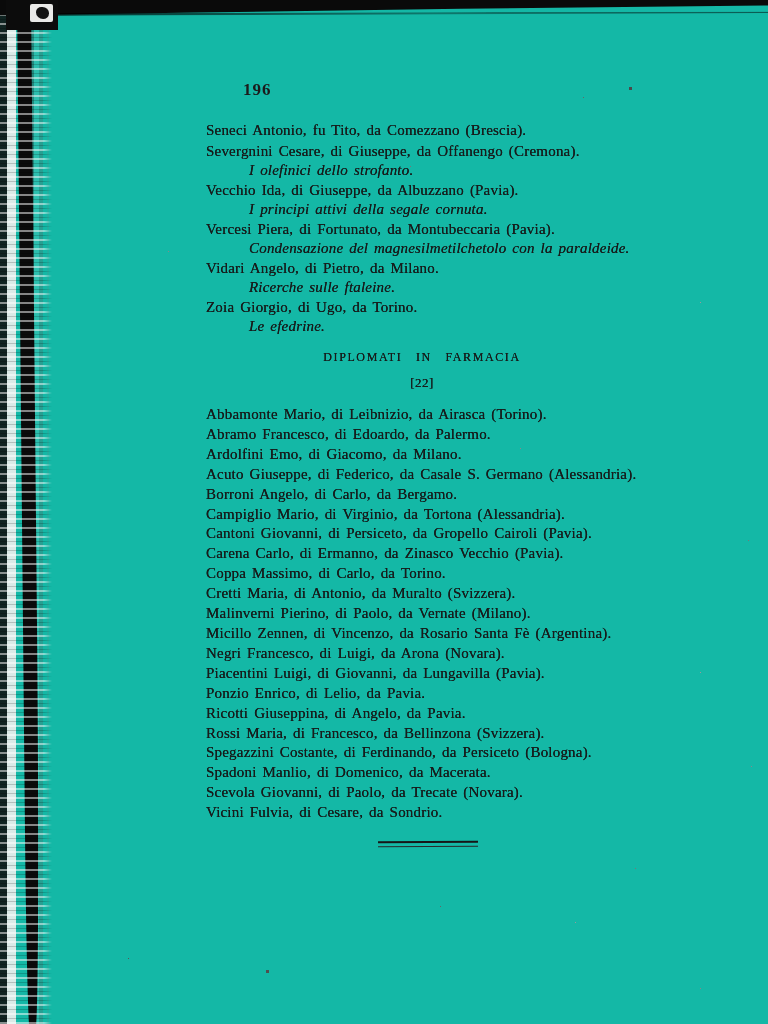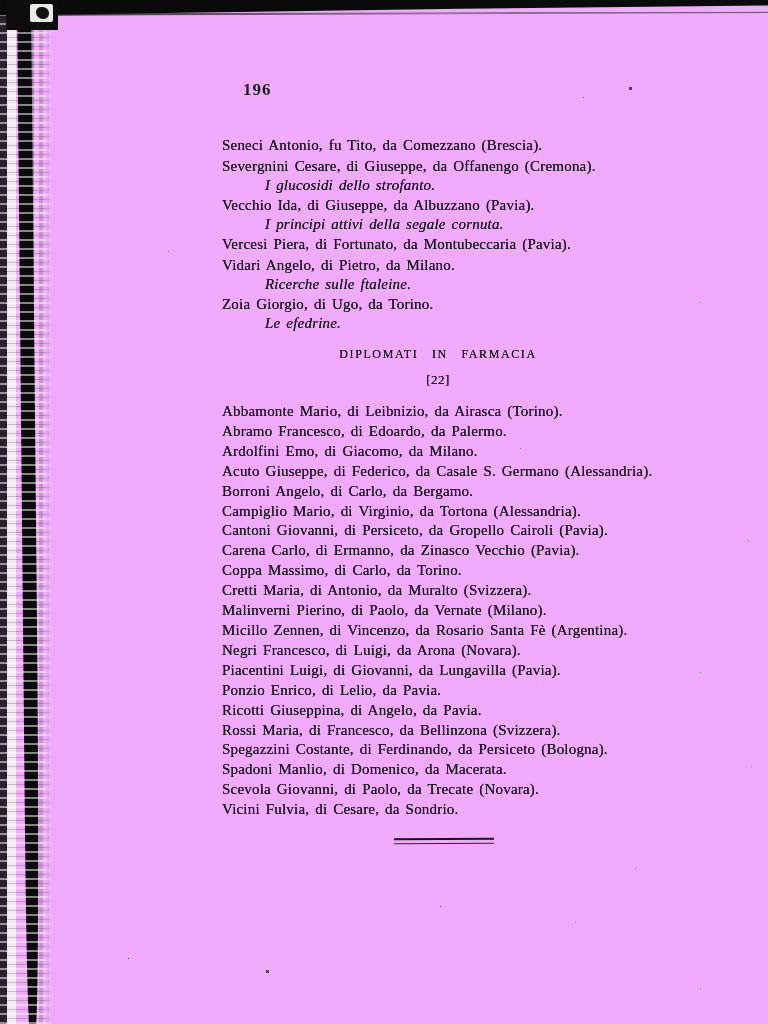--- a/index.html
+++ b/index.html
@@ -2,21 +2,21 @@
 <html><head>
 <meta charset="utf-8">
 <style>
   html,body{margin:0;padding:0;}
   body{
     width:768px;height:1024px;overflow:hidden;
     background:#ffffff;
     font-family:"Liberation Serif","DejaVu Serif",serif;
     color:#1b1b1b;
   }
-  .page{position:relative;width:768px;height:1024px;background:#f0abfc;overflow:hidden;}
+  .page{position:relative;width:768px;height:1024px;background:#14b8a6;overflow:hidden;}
 
   
   .top-band{
     position:absolute;top:0;left:0;width:768px;height:16px;background:#0a0a0a;
     clip-path:polygon(0 0,100% 0,100% 34%,60% 55%,0 95%);
     z-index:5;
   }
   .top-band-smudge{
     position:absolute;top:13px;left:26px;width:742px;height:3px;
     background:linear-gradient(90deg,rgba(0,0,0,.75),rgba(0,0,0,.35) 55%,rgba(0,0,0,.5));
@@ -74,24 +74,23 @@
       700px 988px 0 0 #888,
       575px 922px 0 0 #999;
   }
 
   
   .page-number{
     position:absolute;top:80px;left:243px;
     font-size:17px;font-weight:bold;letter-spacing:1px;z-index:10;
   }
   .content{
-    position:absolute;top:121px;left:222px;width:432px;z-index:10;
+    position:absolute;top:121px;left:206px;width:432px;z-index:10;
     font-size:15px;letter-spacing:.2px;word-spacing:2px;
     text-shadow:0 0 .4px rgba(0,0,0,.85);
-    margin-top:15px;
   }
   .thesis-entry{margin-bottom:2px;}
   .thesis-name{line-height:19px;white-space:nowrap;}
   .thesis-title{line-height:18px;margin-left:43px;font-style:italic;white-space:nowrap;}
   .section-heading{
     margin-top:12px;line-height:20px;text-align:center;
     font-size:12px;letter-spacing:1.6px;word-spacing:9px;white-space:nowrap;
   }
   .section-count{margin-top:8px;line-height:16px;text-align:center;font-size:13px;letter-spacing:.5px;}
   .graduates{margin-top:14px;}
@@ -119,28 +118,29 @@
 
   <div class="page-number">196</div>
 
   <div class="content">
     <div>
         <div class="thesis-entry">
           <div class="thesis-name">Seneci Antonio, fu Tito, da Comezzano (Brescia).</div>
         </div>
         <div class="thesis-entry">
           <div class="thesis-name">Severgnini Cesare, di Giuseppe, da Offanengo (Cremona).</div>
-          <div class="thesis-title">I glucosidi dello strofanto.</div>
+          <div class="thesis-title">I olefinici dello strofanto.</div>
         </div>
         <div class="thesis-entry">
           <div class="thesis-name">Vecchio Ida, di Giuseppe, da Albuzzano (Pavia).</div>
           <div class="thesis-title">I principi attivi della segale cornuta.</div>
         </div>
         <div class="thesis-entry">
           <div class="thesis-name">Vercesi Piera, di Fortunato, da Montubeccaria (Pavia).</div>
+          <div class="thesis-title">Condensazione del magnesilmetilchetolo con la paraldeide.</div>
         </div>
         <div class="thesis-entry">
           <div class="thesis-name">Vidari Angelo, di Pietro, da Milano.</div>
           <div class="thesis-title">Ricerche sulle ftaleine.</div>
         </div>
         <div class="thesis-entry">
           <div class="thesis-name">Zoia Giorgio, di Ugo, da Torino.</div>
           <div class="thesis-title">Le efedrine.</div>
         </div>
       </div>

